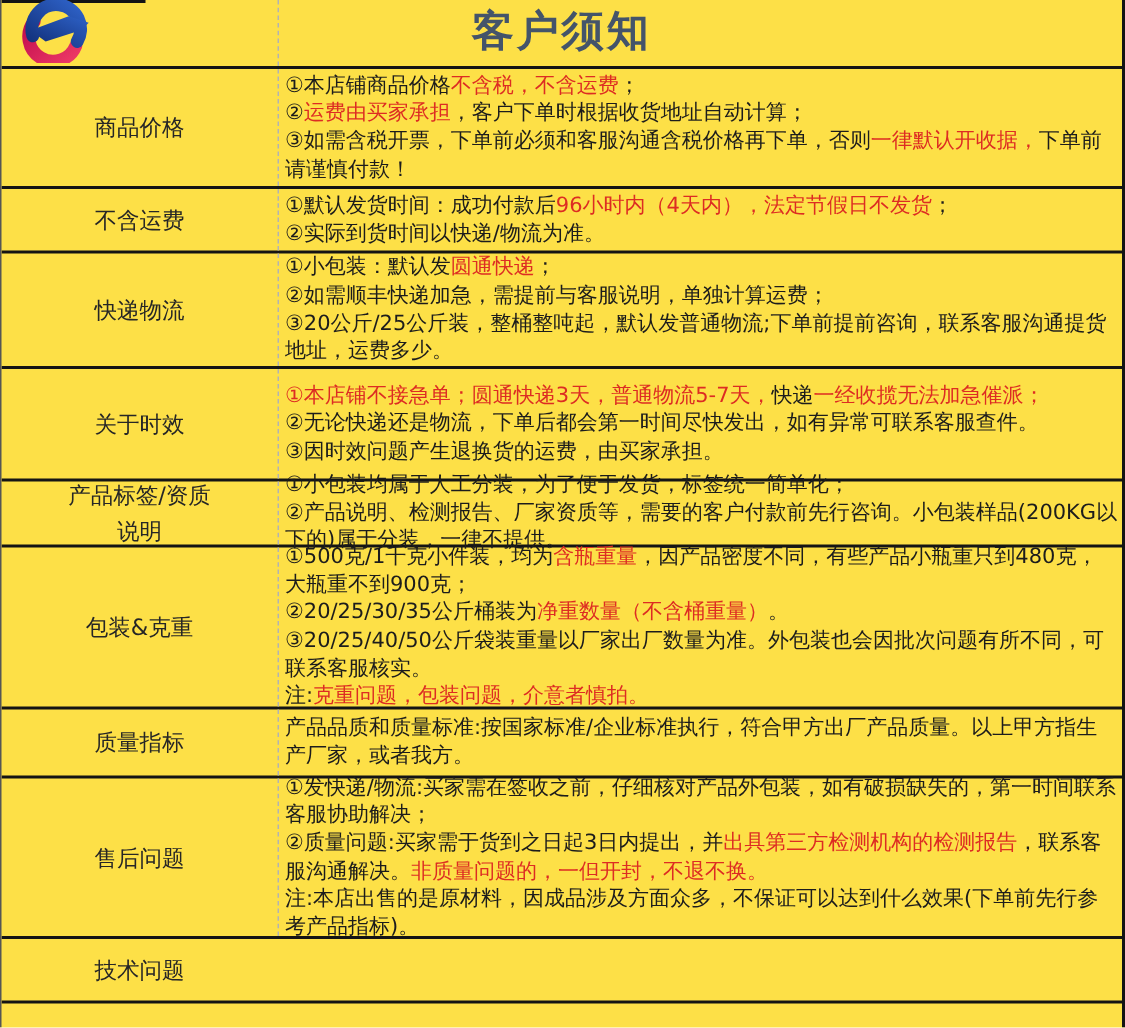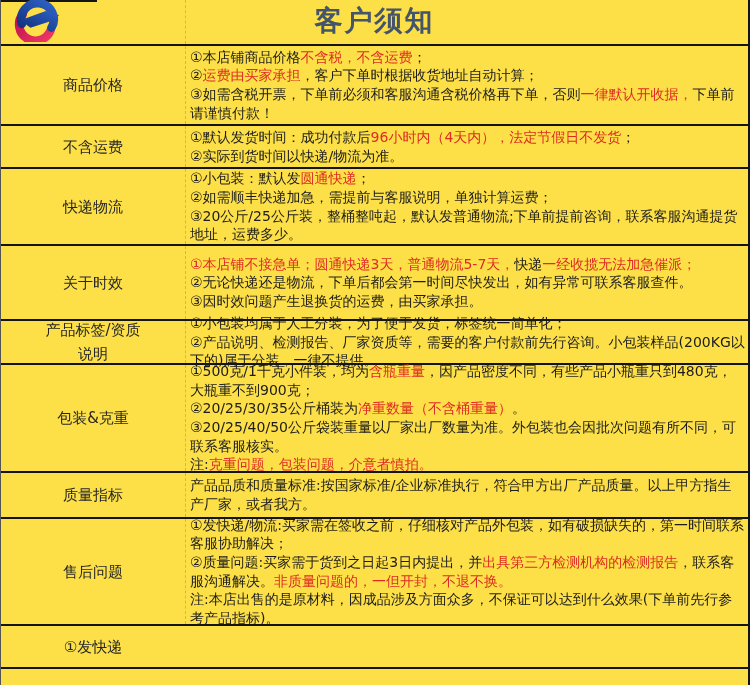--- a/index.html
+++ b/index.html
@@ -158,16 +158,16 @@
       </div>
       <div class="row" style="height: 107px;">
         <div class="label-cell">售后问题</div>
         <div class="content-cell">
           <p><span class="blk">①发快递/物流:买家需在签收之前，仔细核对产品外包装，如有破损缺失的，第一时间联系客服协助解决；</span></p>
           <p><span class="blk">②质量问题:买家需于货到之日起3日内提出，并</span><span class="red">出具第三方检测机构的检测报告</span><span class="blk">，联系客服沟通解决。</span><span class="red">非质量问题的，一但开封，不退不换。</span></p>
           <p><span class="blk">注:本店出售的是原材料，因成品涉及方面众多，不保证可以达到什么效果(下单前先行参考产品指标)。</span></p>
         </div>
       </div>
       <div class="row" style="height: 43px;">
-        <div class="label-cell">①发快递</div>
+        <div class="label-cell">技术问题</div>
       </div>
     </div>
 </div>
 
 </body></html>

